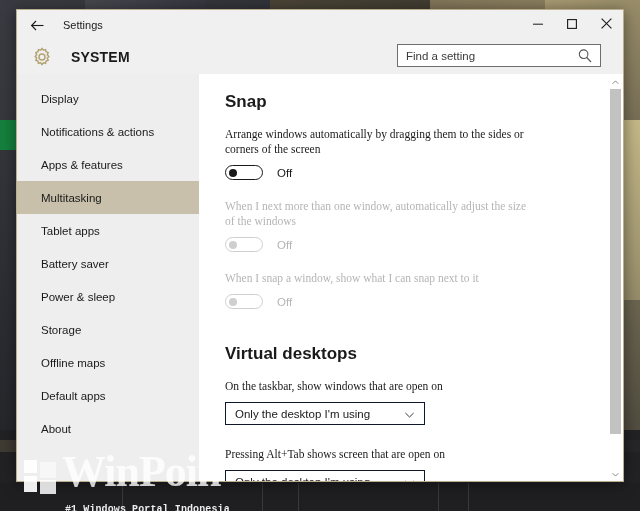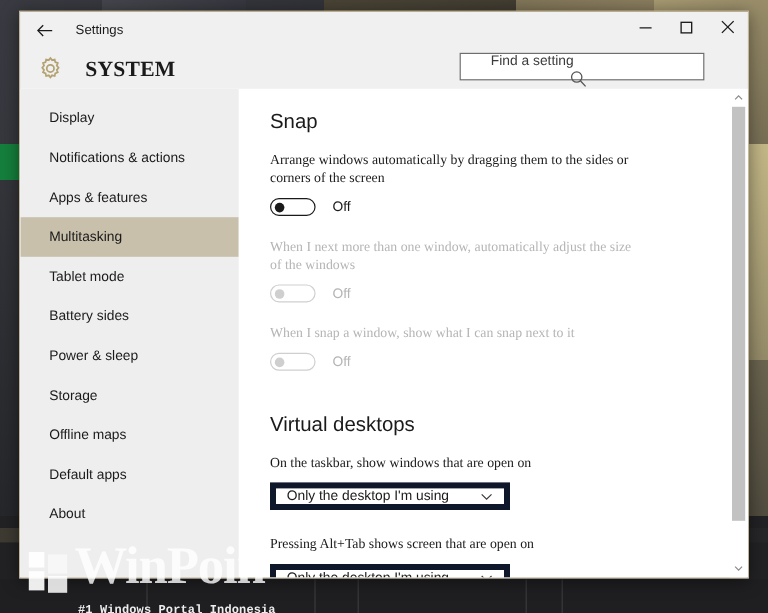--- a/index.html
+++ b/index.html
@@ -132,33 +132,33 @@
     height: 34px;
     background: #f0f0f0;
     display:flex; align-items:center;
     flex: 0 0 auto;
     position: relative;
     padding-left: 14px;
   }
   #gear-icon { width: 22px; height: 22px; color:#b3a272; flex:0 0 auto; }
   #system-title {
     margin-left: 18px;
-    font-size: 18px;
+    font-size: 14px;
     font-weight: bold;
     color: #1a1a1a;
     letter-spacing: .2px;
-    font-family: Liberation Serif, serif;
+    font-family: Liberation Sans, sans-serif;
   }
   #search-box {
-    position:absolute; right: 36px; top: 4px;
+    position:absolute; right: 22px; top: 4px;
     width: 204px; height: 23px;
     background:#ffffff;
     border: 1px solid #6e6e6e;
     box-sizing:border-box;
-    display:flex; align-items:center;flex-direction:column;
+    display:flex; align-items:center;
   }
   #search-input {
     border:0; outline:0; background:transparent;
     flex:1; height:21px;
     padding: 0 6px 0 8px;
     font-size: 11.5px; color:#1a1a1a;
     font-family: "Liberation Sans", sans-serif;
   }
   #search-input::placeholder { color:#3b3b3b; opacity:1; }
   #search-icon { width:18px; height:18px; margin-right:6px; color:#555; flex:0 0 auto;}
@@ -200,21 +200,21 @@
     flex: 1 1 auto;
     padding: 18px 0 0 26px;
     box-sizing: border-box;
     overflow: hidden;
     min-width: 0;
   }
 
   .section-title {
     font-size: 17px;
     color: #1a1a1a;
-    font-weight: normal;
+    font-weight: bold;
     margin: 0 0 15px 0;
     font-family: "Liberation Sans", sans-serif;
   }
   .setting-desc {
     font-size: 11.5px;
     color: #1a1a1a;
     line-height: 15px;
     max-width: 310px;
     margin-bottom: 8px;
     font-family: Liberation Serif, serif;
@@ -249,21 +249,21 @@
     color: #1a1a1a;
     margin-left: 14px;
     font-family: "Liberation Sans", sans-serif;
   }
   .toggle-label.disabled { color: #b5b5b5; }
 
   .spacer-lg { height: 16px; }
 
   .dropdown {
     width: 200px; height: 23px;
-    border: 5px solid #0f172a;
+    border: 1px solid #0f172a;
     background:#ffffff;
     box-sizing:border-box;
     display:flex; align-items:center;
     padding: 0 8px 0 9px;
     margin-bottom: 22px;
   }
   .dropdown-value {
     flex:1; font-size: 11.5px; color:#1a1a1a;
     white-space: nowrap; overflow:hidden;
     font-family: "Liberation Sans", sans-serif;
@@ -387,24 +387,24 @@
         <div class="nav-item">
           <span>Notifications &amp; actions</span>
         </div>
         <div class="nav-item">
           <span>Apps &amp; features</span>
         </div>
         <div class="nav-item active">
           <span>Multitasking</span>
         </div>
         <div class="nav-item">
-          <span>Tablet mode</span>
-        </div>
-        <div class="nav-item">
-          <span>Battery sides</span>
+          <span>Tablet apps</span>
+        </div>
+        <div class="nav-item">
+          <span>Battery saver</span>
         </div>
         <div class="nav-item">
           <span>Power &amp; sleep</span>
         </div>
         <div class="nav-item">
           <span>Storage</span>
         </div>
         <div class="nav-item">
           <span>Offline maps</span>
         </div>

